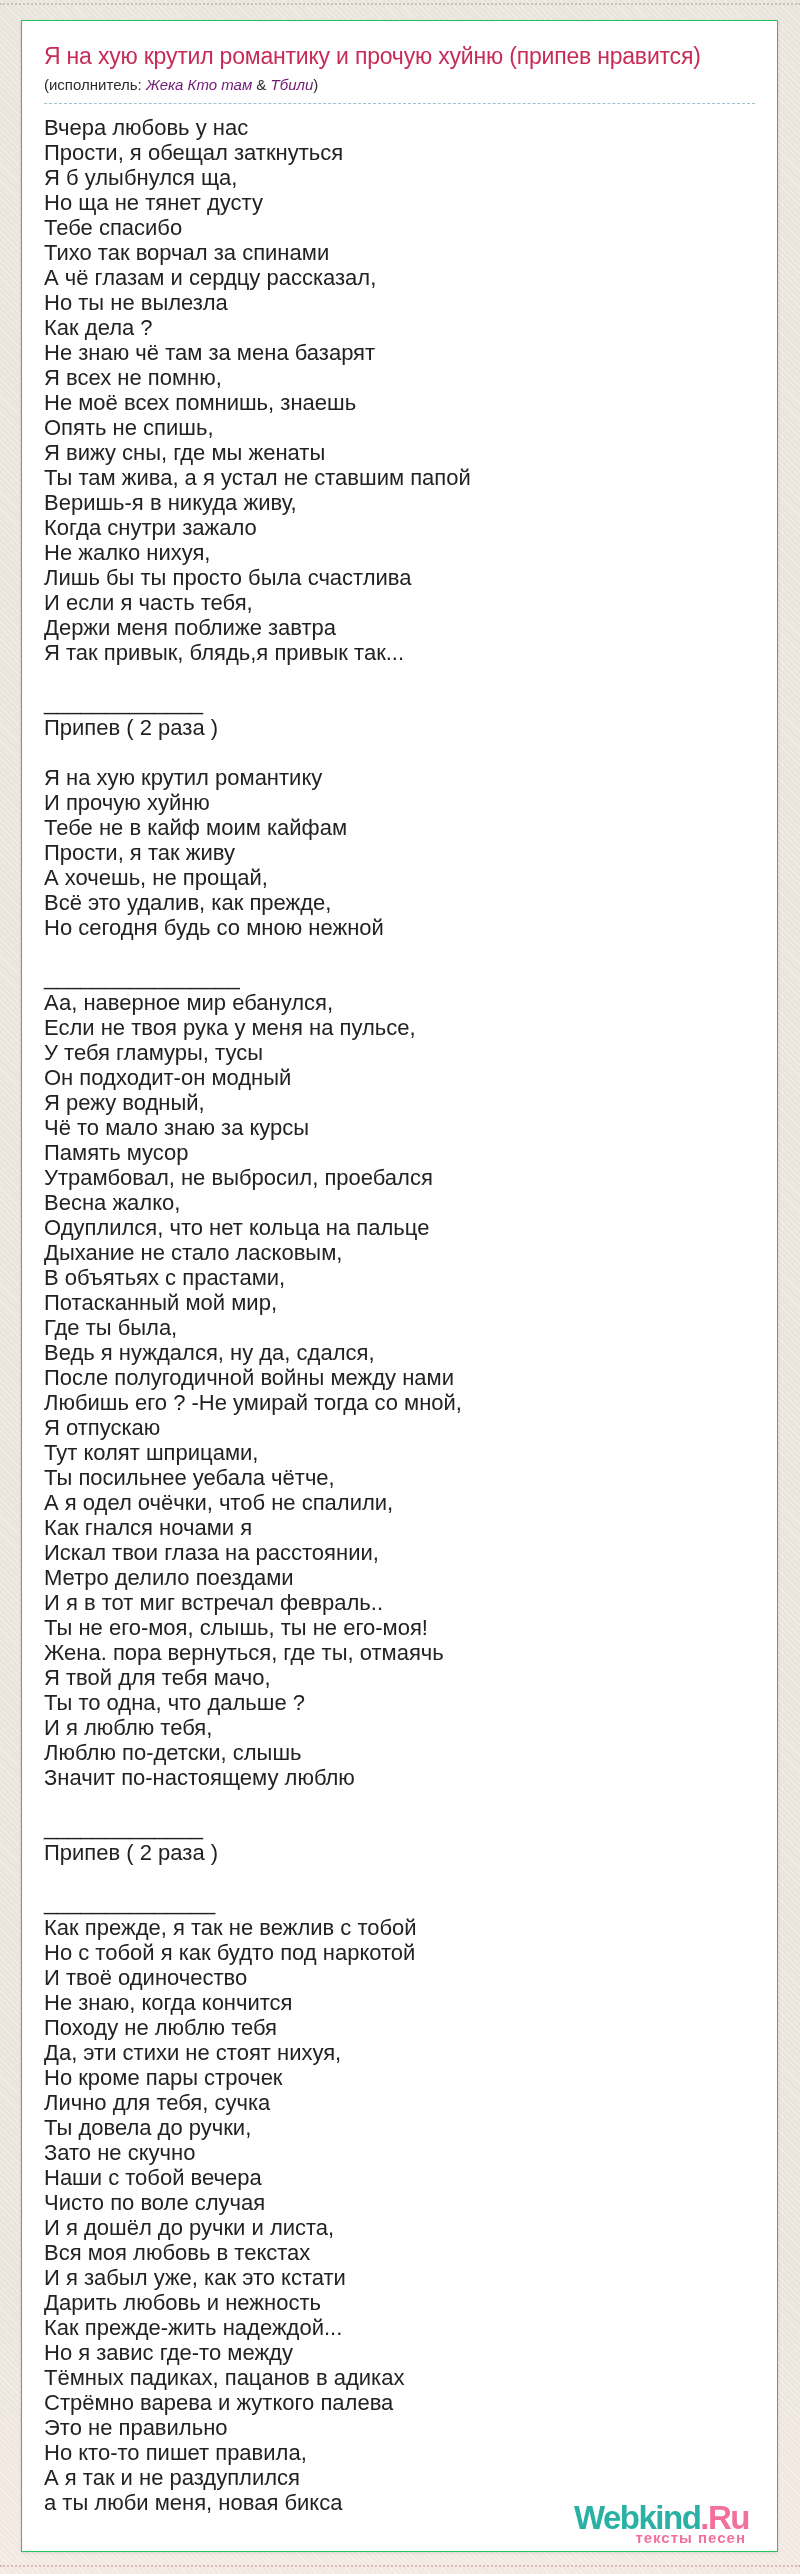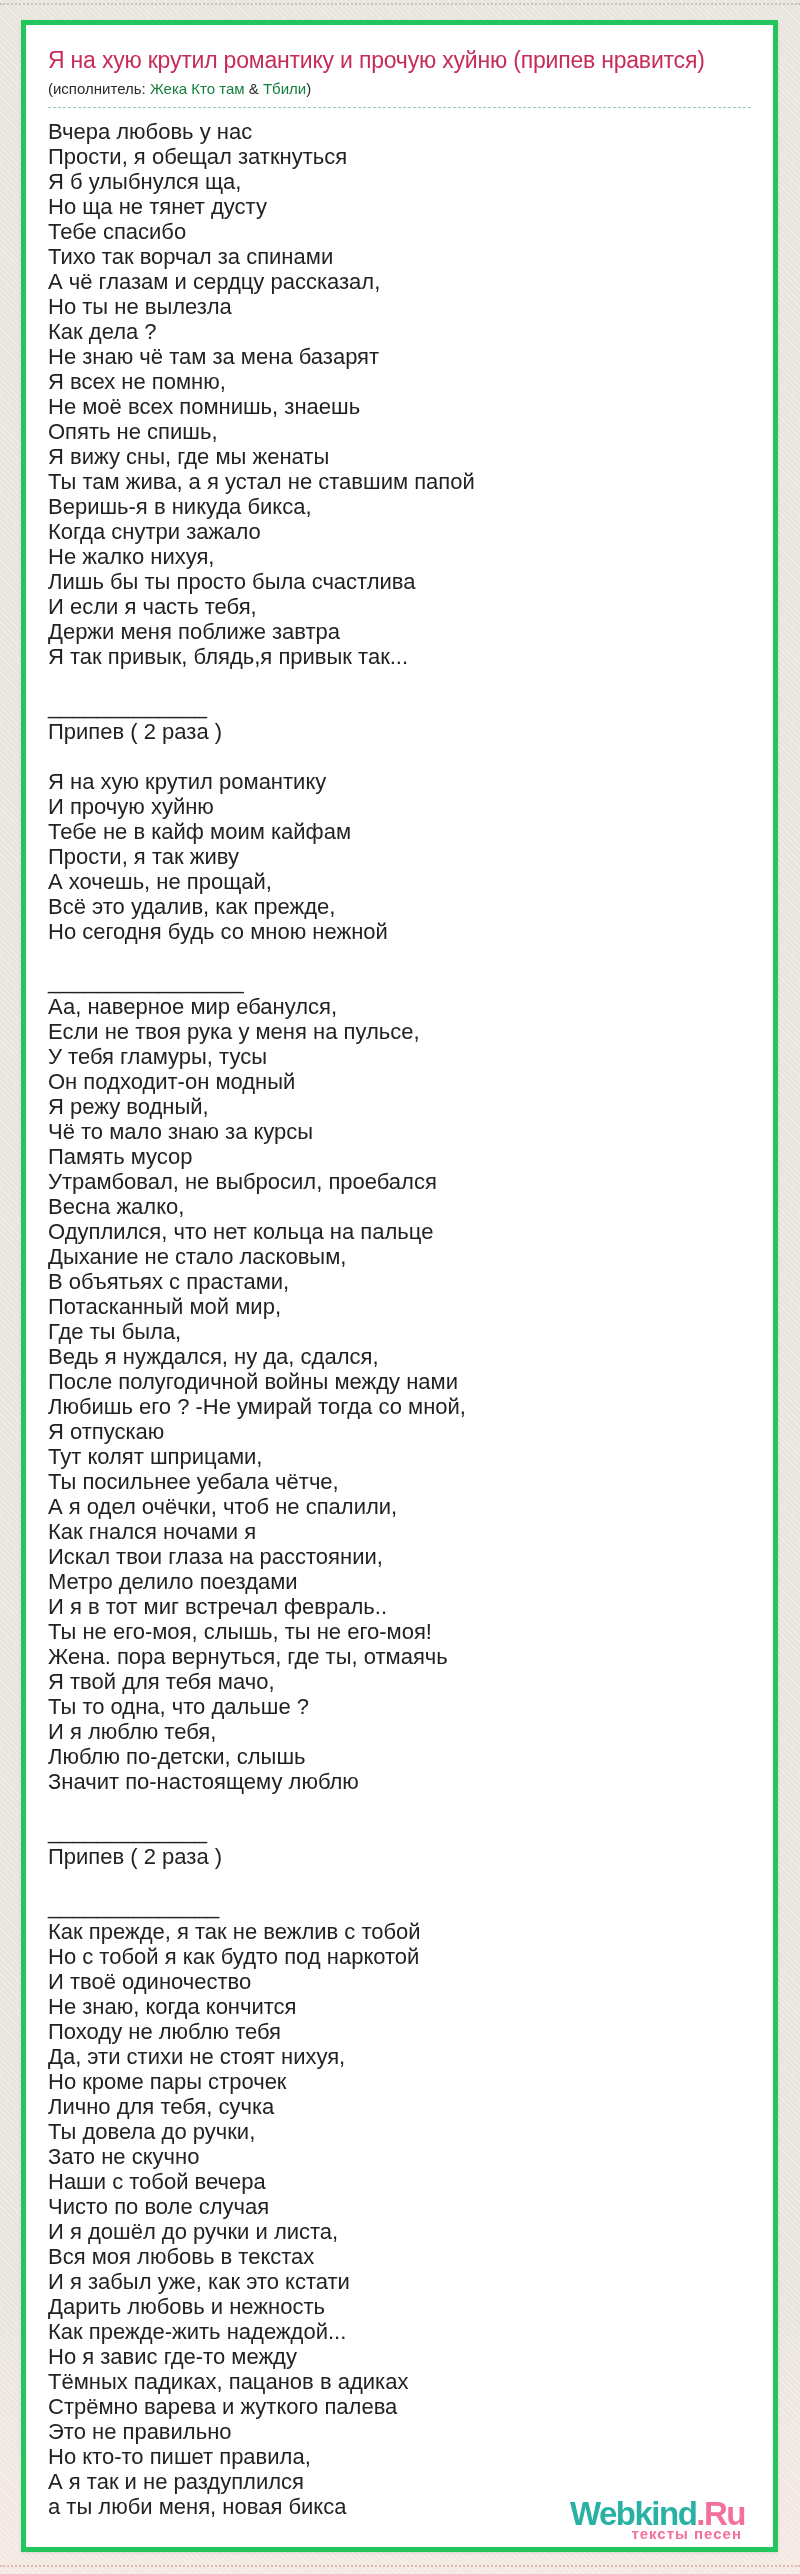--- a/index.html
+++ b/index.html
@@ -31,21 +31,21 @@
     top: 2565px;
     border-top: 2px dotted #dcbcb2;
   }
   .card {
     position: absolute;
     left: 21px;
     top: 20px;
     width: 757px;
     height: 2532px;
     background: #ffffff;
-    border: 5px solid #22c55e;
+    border: 1px solid #22c55e;
     box-shadow: 0 1px 3px rgba(0,0,0,0.10);
     box-sizing: border-box;
   }
   .card-inner {
     padding: 22px 22px 0 22px;
   }
   h1.page-title {
     margin: 0;
     font-size: 23px;
     font-weight: 400;
@@ -54,23 +54,24 @@
     line-height: 1.15;
   }
   .artist-line {
     margin-top: 7px;
     font-size: 15px;
     color: #2b2b2b;
     padding-bottom: 10px;
     border-bottom: 1px dashed #9fc0cd;
   }
   .artist-line a {
-    color: #15803d;
+    color: #701a75;
     text-decoration: none;
     cursor: pointer;
+    font-style: italic;
   }
   .lyrics {
     margin-top: 11px;
     font-size: 22px;
     color: #222222;
     line-height: 25px;
   }
   .lyric-line {
     min-height: 25px;
     white-space: pre;
@@ -121,21 +122,21 @@
         <div class="lyric-line">Тихо так ворчал за спинами</div>
         <div class="lyric-line">А чё глазам и сердцу рассказал,</div>
         <div class="lyric-line">Но ты не вылезла</div>
         <div class="lyric-line">Как дела ?</div>
         <div class="lyric-line">Не знаю чё там за мена базарят</div>
         <div class="lyric-line">Я всех не помню,</div>
         <div class="lyric-line">Не моё всех помнишь, знаешь</div>
         <div class="lyric-line">Опять не спишь,</div>
         <div class="lyric-line">Я вижу сны, где мы женаты</div>
         <div class="lyric-line">Ты там жива, а я устал не ставшим папой</div>
-        <div class="lyric-line">Веришь-я в никуда бикса,</div>
+        <div class="lyric-line">Веришь-я в никуда живу,</div>
         <div class="lyric-line">Когда снутри зажало</div>
         <div class="lyric-line">Не жалко нихуя,</div>
         <div class="lyric-line">Лишь бы ты просто была счастлива</div>
         <div class="lyric-line">И если я часть тебя,</div>
         <div class="lyric-line">Держи меня поближе завтра</div>
         <div class="lyric-line">Я так привык, блядь,я привык так...</div>
         <div class="lyric-line">&nbsp;</div>
         <div class="lyric-line">_____________</div>
         <div class="lyric-line">Припев ( 2 раза )</div>
         <div class="lyric-line">&nbsp;</div>

